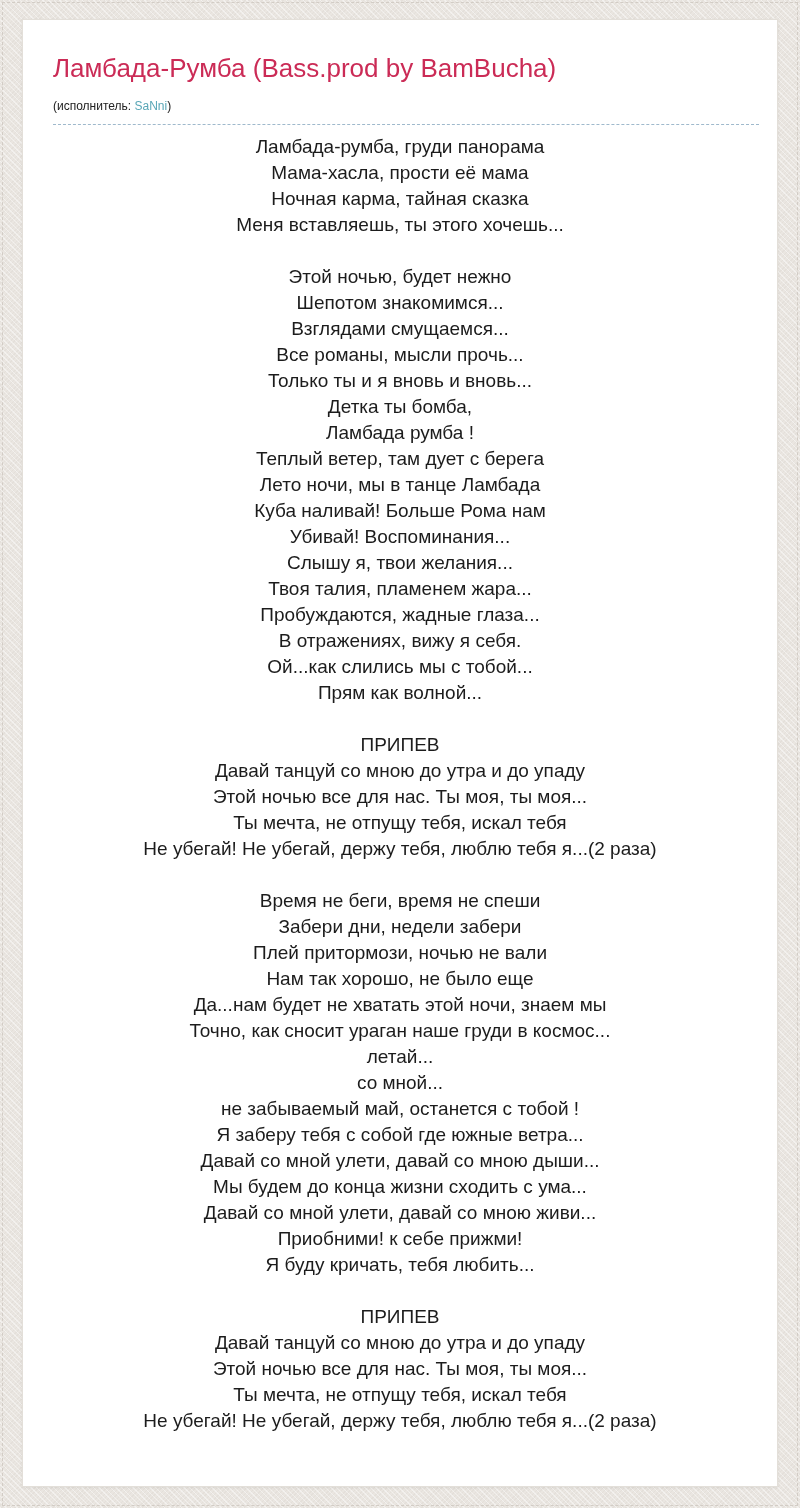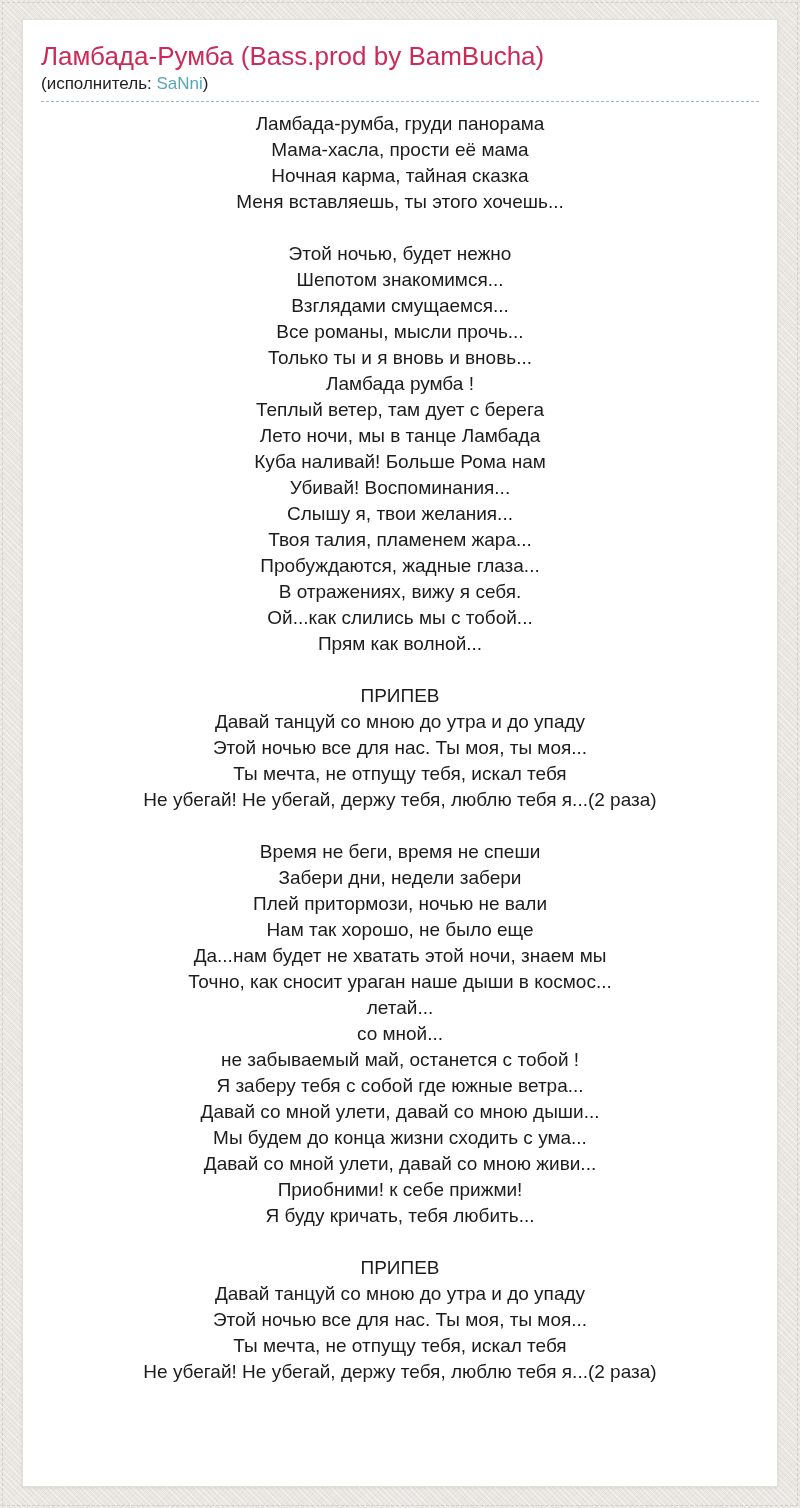--- a/index.html
+++ b/index.html
@@ -28,29 +28,29 @@
     width: 756px;
     height: 1468px;
     box-sizing: border-box;
     background: #ffffff;
     border: 1px solid #e3dfd9;
     box-shadow: 0 1px 3px rgba(0,0,0,0.07);
     padding: 21px 18px 0 18px;
     overflow: hidden;
   }
   .song-title {
-    margin: 0;
+    margin: 12px;
     font-size: 26px;
     line-height: 31px;
     font-weight: normal;
     color: var(--title-color, #cb2b56);
   }
   .artist-line {
-    margin: 1px 0 0 0;
-    font-size: 17px;
+    margin: 1px 0 0 12px;
+    font-size: 12px;
     line-height: 21px;
     color: #222222;
     padding-bottom: 7px;
     border-bottom: 1px dashed var(--separator-color, #9fb9cc);
   }
   .artist-link {
     color: var(--link-color, #58a6b6);
     text-decoration: none;
     cursor: pointer;
   }
@@ -85,20 +85,21 @@
         <div class="lyric-line">Мама-хасла, прости её мама</div>
         <div class="lyric-line">Ночная карма, тайная сказка</div>
         <div class="lyric-line">Меня вставляешь, ты этого хочешь...</div>
       </div>
       <div class="stanza">
         <div class="lyric-line">Этой ночью, будет нежно</div>
         <div class="lyric-line">Шепотом знакомимся...</div>
         <div class="lyric-line">Взглядами смущаемся...</div>
         <div class="lyric-line">Все романы, мысли прочь...</div>
         <div class="lyric-line">Только ты и я вновь и вновь...</div>
+        <div class="lyric-line">Детка ты бомба,</div>
         <div class="lyric-line">Ламбада румба !</div>
         <div class="lyric-line">Теплый ветер, там дует с берега</div>
         <div class="lyric-line">Лето ночи, мы в танце Ламбада</div>
         <div class="lyric-line">Куба наливай! Больше Рома нам</div>
         <div class="lyric-line">Убивай! Воспоминания...</div>
         <div class="lyric-line">Слышу я, твои желания...</div>
         <div class="lyric-line">Твоя талия, пламенем жара...</div>
         <div class="lyric-line">Пробуждаются, жадные глаза...</div>
         <div class="lyric-line">В отражениях, вижу я себя.</div>
         <div class="lyric-line">Ой...как слились мы с тобой...</div>
@@ -110,21 +111,21 @@
         <div class="lyric-line">Этой ночью все для нас. Ты моя, ты моя...</div>
         <div class="lyric-line">Ты мечта, не отпущу тебя, искал тебя</div>
         <div class="lyric-line">Не убегай! Не убегай, держу тебя, люблю тебя я...(2 раза)</div>
       </div>
       <div class="stanza">
         <div class="lyric-line">Время не беги, время не спеши</div>
         <div class="lyric-line">Забери дни, недели забери</div>
         <div class="lyric-line">Плей притормози, ночью не вали</div>
         <div class="lyric-line">Нам так хорошо, не было еще</div>
         <div class="lyric-line">Да...нам будет не хватать этой ночи, знаем мы</div>
-        <div class="lyric-line">Точно, как сносит ураган наше дыши в космос...</div>
+        <div class="lyric-line">Точно, как сносит ураган наше груди в космос...</div>
         <div class="lyric-line">летай...</div>
         <div class="lyric-line">со мной...</div>
         <div class="lyric-line">не забываемый май, останется с тобой !</div>
         <div class="lyric-line">Я заберу тебя с собой где южные ветра...</div>
         <div class="lyric-line">Давай со мной улети, давай со мною дыши...</div>
         <div class="lyric-line">Мы будем до конца жизни сходить с ума...</div>
         <div class="lyric-line">Давай со мной улети, давай со мною живи...</div>
         <div class="lyric-line">Приобними! к себе прижми!</div>
         <div class="lyric-line">Я буду кричать, тебя любить...</div>
       </div>

